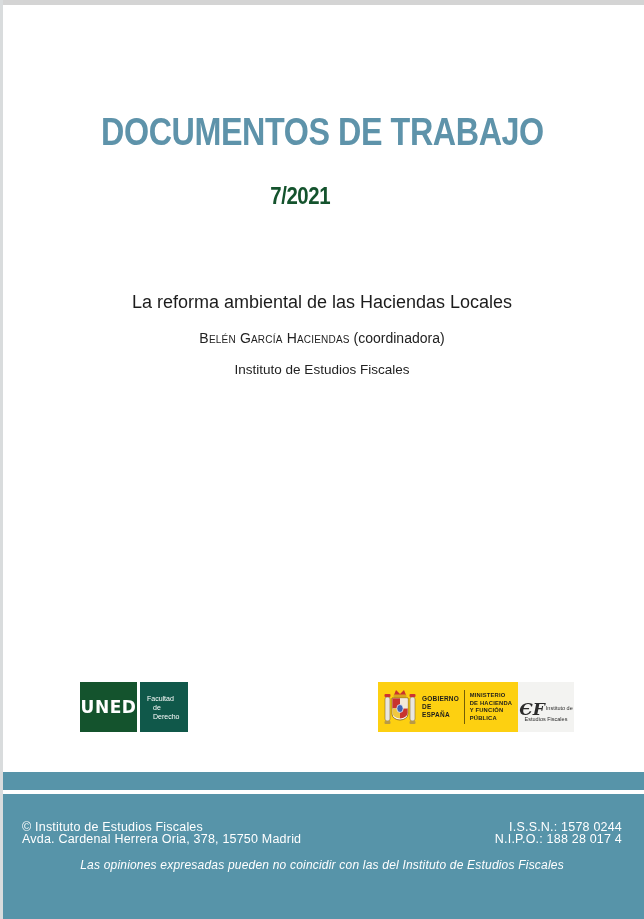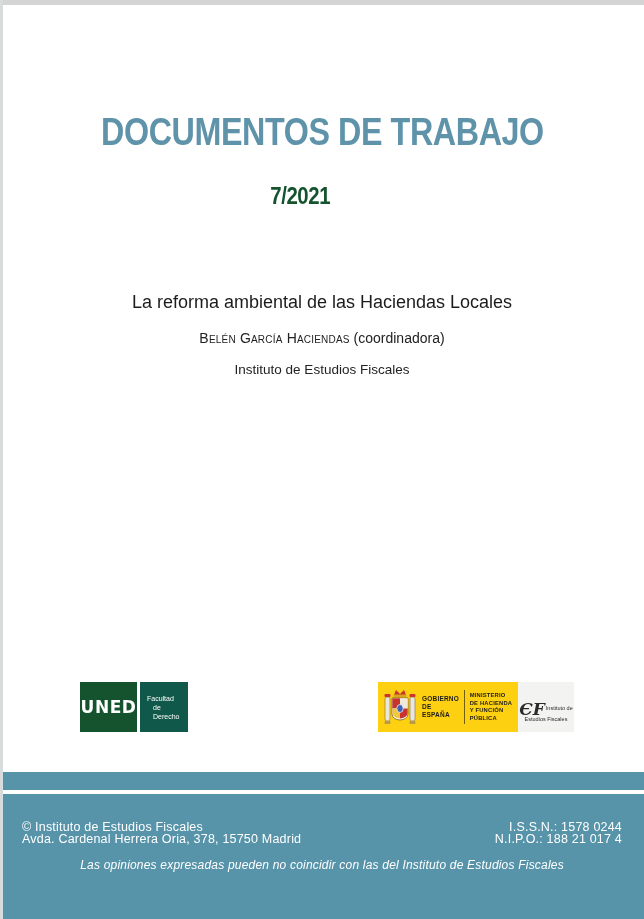--- a/index.html
+++ b/index.html
@@ -150,18 +150,18 @@
 
   <div class="footer-strip"></div>
   <div class="footer-gap"></div>
   <div class="footer">
     <div class="footer-row r1">
       <span>© Instituto de Estudios Fiscales</span>
       <span>I.S.S.N.: 1578 0244</span>
     </div>
     <div class="footer-row r2">
       <span>Avda. Cardenal Herrera Oria, 378, 15750  Madrid</span>
-      <span>N.I.P.O.: 188 21 017 4</span>
+      <span>N.I.P.O.: 188 28 017 4</span>
     </div>
     <div class="footer-disclaimer">Las opiniones expresadas pueden no coincidir con las del Instituto de Estudios Fiscales</div>
   </div>
 
 </div>
 
 </body></html>

